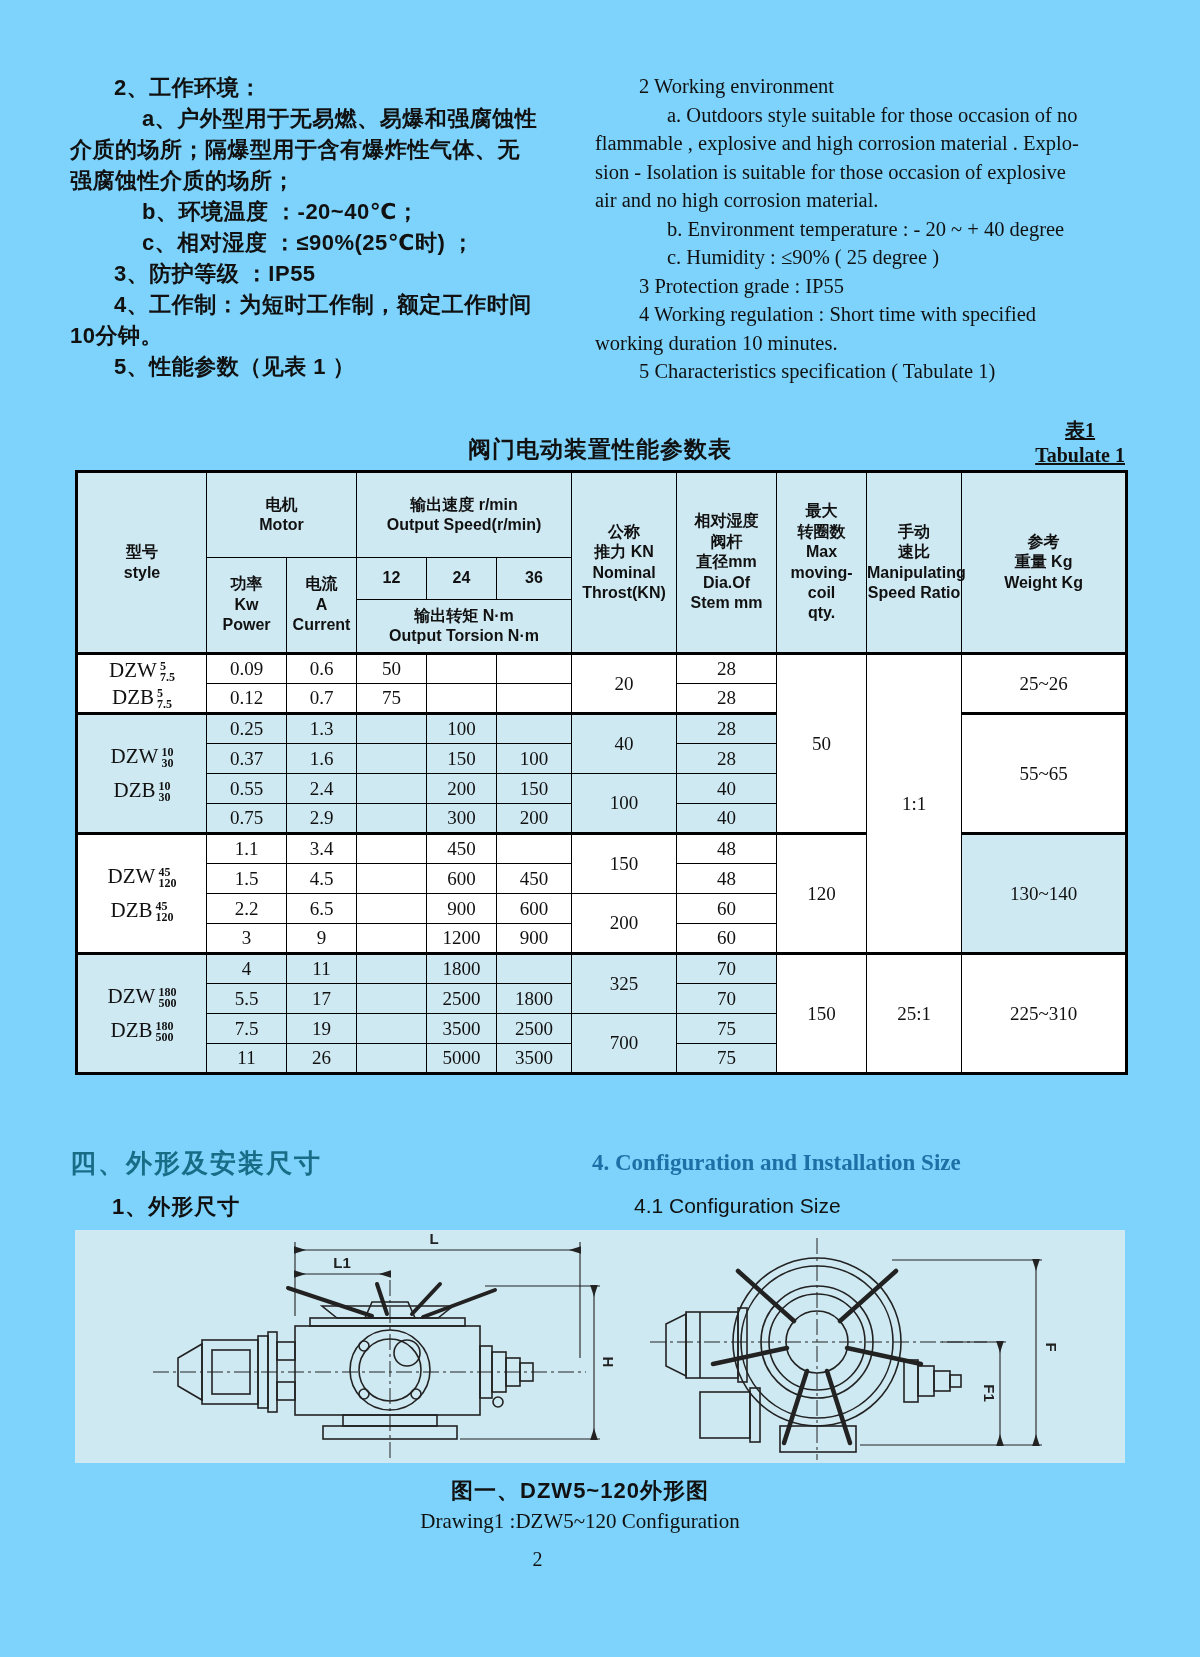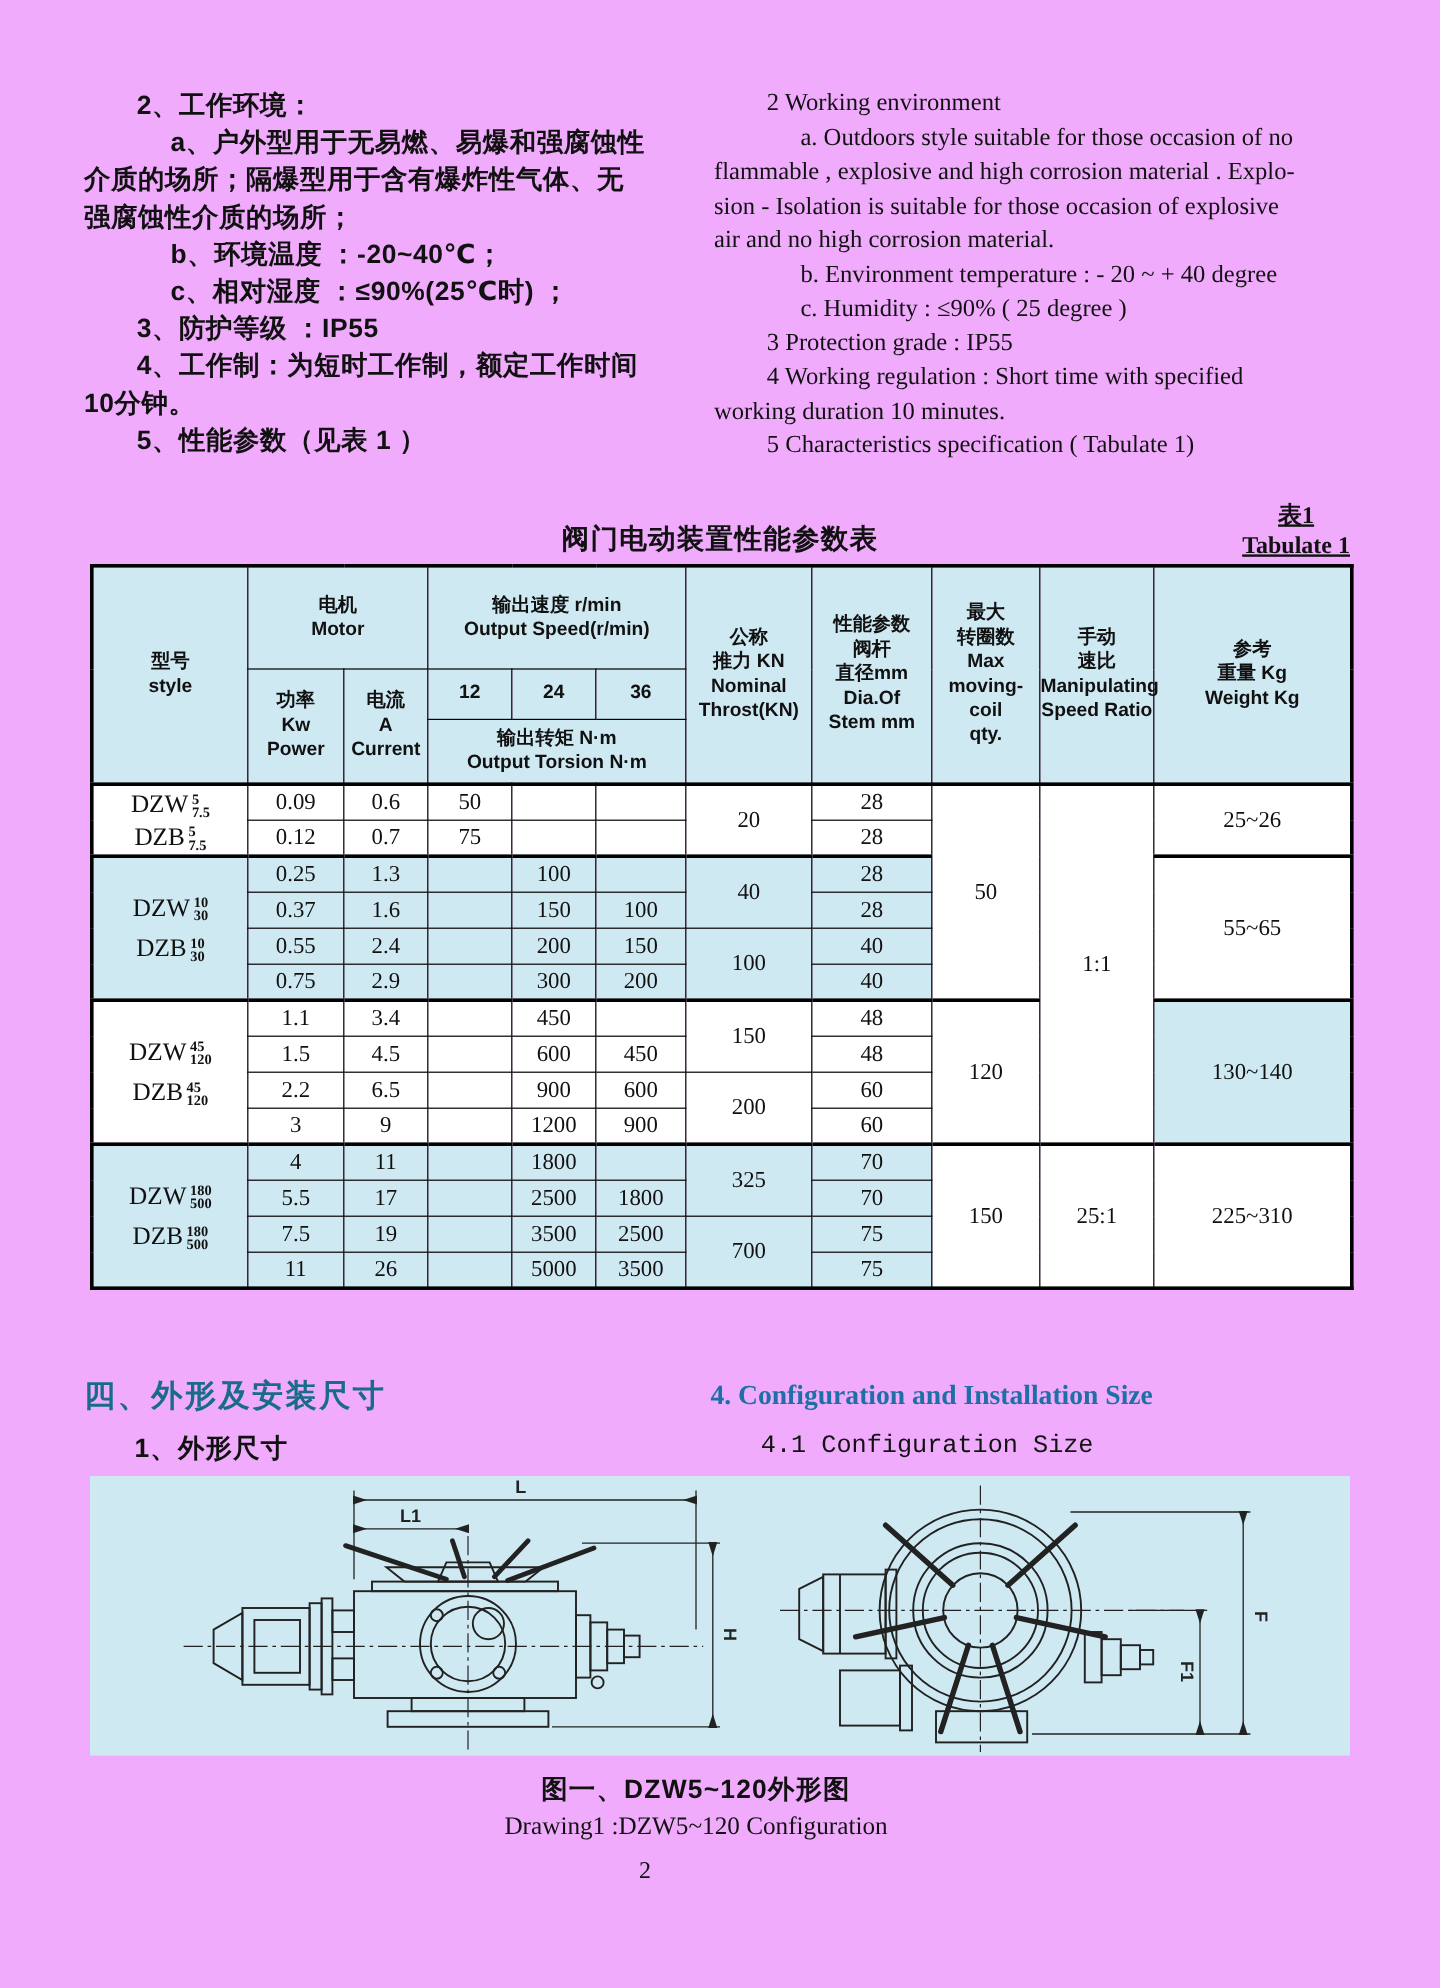--- a/index.html
+++ b/index.html
@@ -2,21 +2,21 @@
 <html style="--panel-blue: #cfe9f2; --heading-teal: #186c86; --heading-blue: #1e6fa5;"><head>
 <meta charset="utf-8">
 <style>
   :root{
     --panel-blue:#cfe9f2;
     --heading-teal:#186c86;
     --heading-blue:#1e6fa5;
   }
   *{margin:0;padding:0;box-sizing:border-box;}
   body{background:#e8e8e8;font-family:"Liberation Sans","DejaVu Sans",sans-serif;color:#111;}
-  .page{position:relative;width:1200px;height:1657px;background:#f0abfc;overflow:hidden;margin:0 auto;
+  .page{position:relative;width:1200px;height:1657px;background:#7dd3fc;overflow:hidden;margin:0 auto;
         box-shadow:0 0 4px rgba(0,0,0,.2);}
 
   
   .intro{position:absolute;top:72px;left:70px;width:1075px;display:flex;}
   .intro-zh{width:500px;font-weight:700;font-size:22px;line-height:31px;letter-spacing:.5px;}
   .intro-en{width:550px;margin-left:25px;font-family:"Liberation Serif","DejaVu Serif",serif;
             font-size:20.5px;line-height:28.5px;}
   .tline{white-space:nowrap;}
   .ind1{padding-left:44px;}
   .ind2{padding-left:72px;}
@@ -44,21 +44,21 @@
   td.model{vertical-align:middle;}
   .model-line{display:flex;align-items:flex-end;justify-content:center;gap:3px;font-size:21px;margin:9px 0;}
   td.model.compact .model-line{margin:2px 0;}
   .frac{display:inline-flex;flex-direction:column;font-size:12px;line-height:11px;text-align:left;font-weight:600;}
 
   
   .sec-zh{position:absolute;top:1146px;left:70px;font-size:26px;font-weight:800;color:var(--heading-teal);letter-spacing:2px;}
   .sec-en{position:absolute;top:1150px;left:592px;font-size:23px;font-weight:700;color:var(--heading-blue);
           font-family:"Liberation Serif","DejaVu Serif",serif;}
   .sub-zh{position:absolute;top:1192px;left:112px;font-size:22px;font-weight:700;letter-spacing:1px;}
-  .sub-en{position:absolute;top:1194px;left:634px;font-size:21px;font-family:Liberation Mono, monospace;}
+  .sub-en{position:absolute;top:1194px;left:634px;font-size:21px;font-family:Liberation Sans, sans-serif;}
 
   
   .panel{position:absolute;top:1230px;left:75px;width:1050px;height:233px;background:var(--panel-blue);
          display:flex;align-items:center;justify-content:center;gap:24px;}
   .caption{position:absolute;top:1476px;left:0;width:1160px;text-align:center;}
   .caption-zh{font-size:22px;font-weight:700;letter-spacing:1px;}
   .caption-en{font-size:21px;font-family:"Liberation Serif","DejaVu Serif",serif;margin-top:3px;}
   .pagenum{position:absolute;top:1548px;left:0;width:1075px;text-align:center;font-size:20px;
            font-family:"Liberation Serif","DejaVu Serif",serif;}
   svg text{font-family:"Liberation Sans","DejaVu Sans",sans-serif;}
@@ -123,21 +123,21 @@
         <th rowspan="3">型号
 style</th>
         <th colspan="2">电机
 Motor</th>
         <th colspan="3">输出速度 r/min
 Output Speed(r/min)</th>
         <th rowspan="3">公称
 推力 KN
 Nominal
 Throst(KN)</th>
-        <th rowspan="3">性能参数
+        <th rowspan="3">相对湿度
 阀杆
 直径mm
 Dia.Of
 Stem mm</th>
         <th rowspan="3">最大
 转圈数
 Max
 moving-coil
 qty.</th>
         <th rowspan="3">手动

